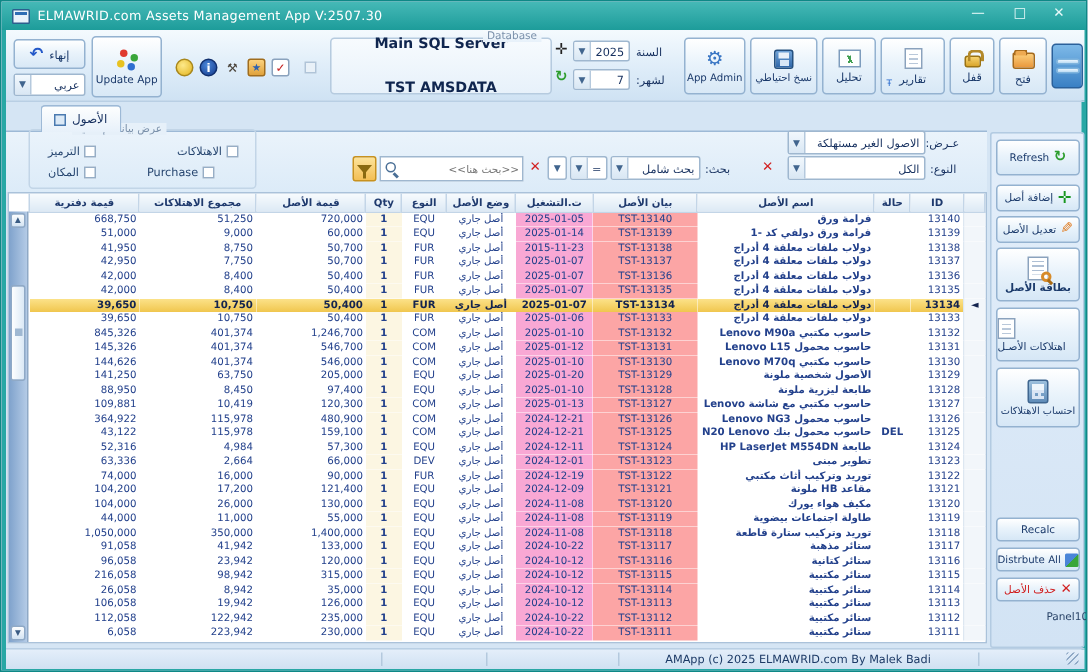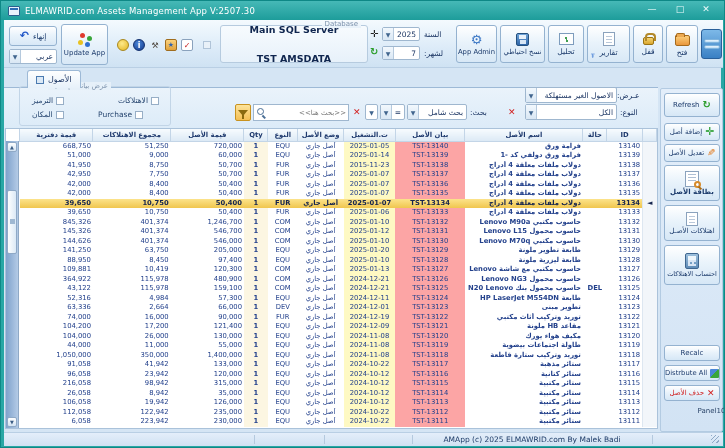--- a/index.html
+++ b/index.html
@@ -102,21 +102,21 @@
   .vscroll .thumb::after{content:"";position:absolute;left:2px;top:28px;width:5px;height:5px;background:#9fb8d2;}
   table.assets{position:absolute;left:13px;top:0;border-collapse:collapse;table-layout:fixed;direction:rtl;}
   table.assets th{height:12px;font-size:6.8px;font-weight:bold;color:#1f3a6e;
     background:linear-gradient(#f7fbfe,#dce9f5);border:1px solid #c3d5e7;border-top:none;padding:0 2px;white-space:nowrap;overflow:hidden;}
   table.assets td{height:9.53px;font-size:6.8px;color:#23418c;padding:0 2px;white-space:nowrap;overflow:hidden;line-height:9.5px;}
   td.c-ind{background:#f2f6fa;border-left:1px solid #dde7f1;text-align:center;font-size:5px;color:#333;}
   td.c-id{text-align:right;direction:ltr;}
   td.c-st{text-align:center;font-weight:bold;font-size:6px;}
   td.c-name{font-weight:bold;color:#152a66;text-align:right;}
   td.c-code{background:#fca5a5;text-align:center;direction:ltr;color:#27416f;}
-  td.c-date{background:#fef9c3;text-align:center;direction:ltr;color:#333a66;}
+  td.c-date{background:#f9a8d4;text-align:center;direction:ltr;color:#333a66;}
   td.c-pos{text-align:center;}
   td.c-type{text-align:center;direction:ltr;}
   td.c-qty{background:#fcf6e2;text-align:center;color:#8e1257;font-weight:bold;}
   td.c-val{text-align:right;direction:ltr;color:#1414c8;}
   td.c-dep{text-align:right;direction:ltr;color:#d01414;}
   td.c-book{text-align:right;direction:ltr;color:#1d9e54;}
   tr.sel td{background:linear-gradient(#fce38b,#f0c64e)!important;color:#14244e!important;font-weight:bold;}
   tr.sel td.c-ind{background:#f2f6fa!important;}
   
   .sidebar{position:absolute;left:659px;top:87px;width:63px;height:344px;background:linear-gradient(#e3eefa,#d2e3f4);
@@ -468,21 +468,21 @@
             <td class="c-type">COM</td>
             <td class="c-qty">1</td>
             <td class="c-val">546,000</td>
             <td class="c-dep">401,374</td>
             <td class="c-book">144,626</td>
           </tr>
           <tr>
             <td class="c-ind"></td>
             <td class="c-id">13129</td>
             <td class="c-st"></td>
-            <td class="c-name">طابعة تطوير ملونة</td>
+            <td class="c-name">الأصول شخصية ملونة</td>
             <td class="c-code">TST-13129</td>
             <td class="c-date">2025-01-20</td>
             <td class="c-pos">أصل جاري</td>
             <td class="c-type">EQU</td>
             <td class="c-qty">1</td>
             <td class="c-val">205,000</td>
             <td class="c-dep">63,750</td>
             <td class="c-book">141,250</td>
           </tr>
           <tr>
@@ -758,21 +758,21 @@
     <div class="sbtn2" style="top:55px;height:18px;">
       <span class="i-pencil">✎</span>
         <span>تعديل الأصل</span>
     </div>
     <div class="sbtn2 col" style="top:76px;height:36px;font-weight:bold;">
       <span class="i-docmag">
           <span class="mag"></span>
         </span>
       <span>بطاقة الأصل</span>
     </div>
-    <div class="sbtn2 col" style="top:116px;height:36px;">
+    <div class="sbtn2 col" style="top:116px;height:36px;align-items:flex-end;">
       <span class="i-doc"></span>
       <span>اهتلاكات الأصـل</span>
     </div>
     <div class="sbtn2 col" style="top:156px;height:40px;">
       <span class="i-calc"></span>
       <span style="font-size:6.5px;">احتساب الاهتلاكات</span>
     </div>
     <div class="sbtn2" style="top:256px;height:16px;direction:ltr;">
       <span>Recalc</span>
     </div>

